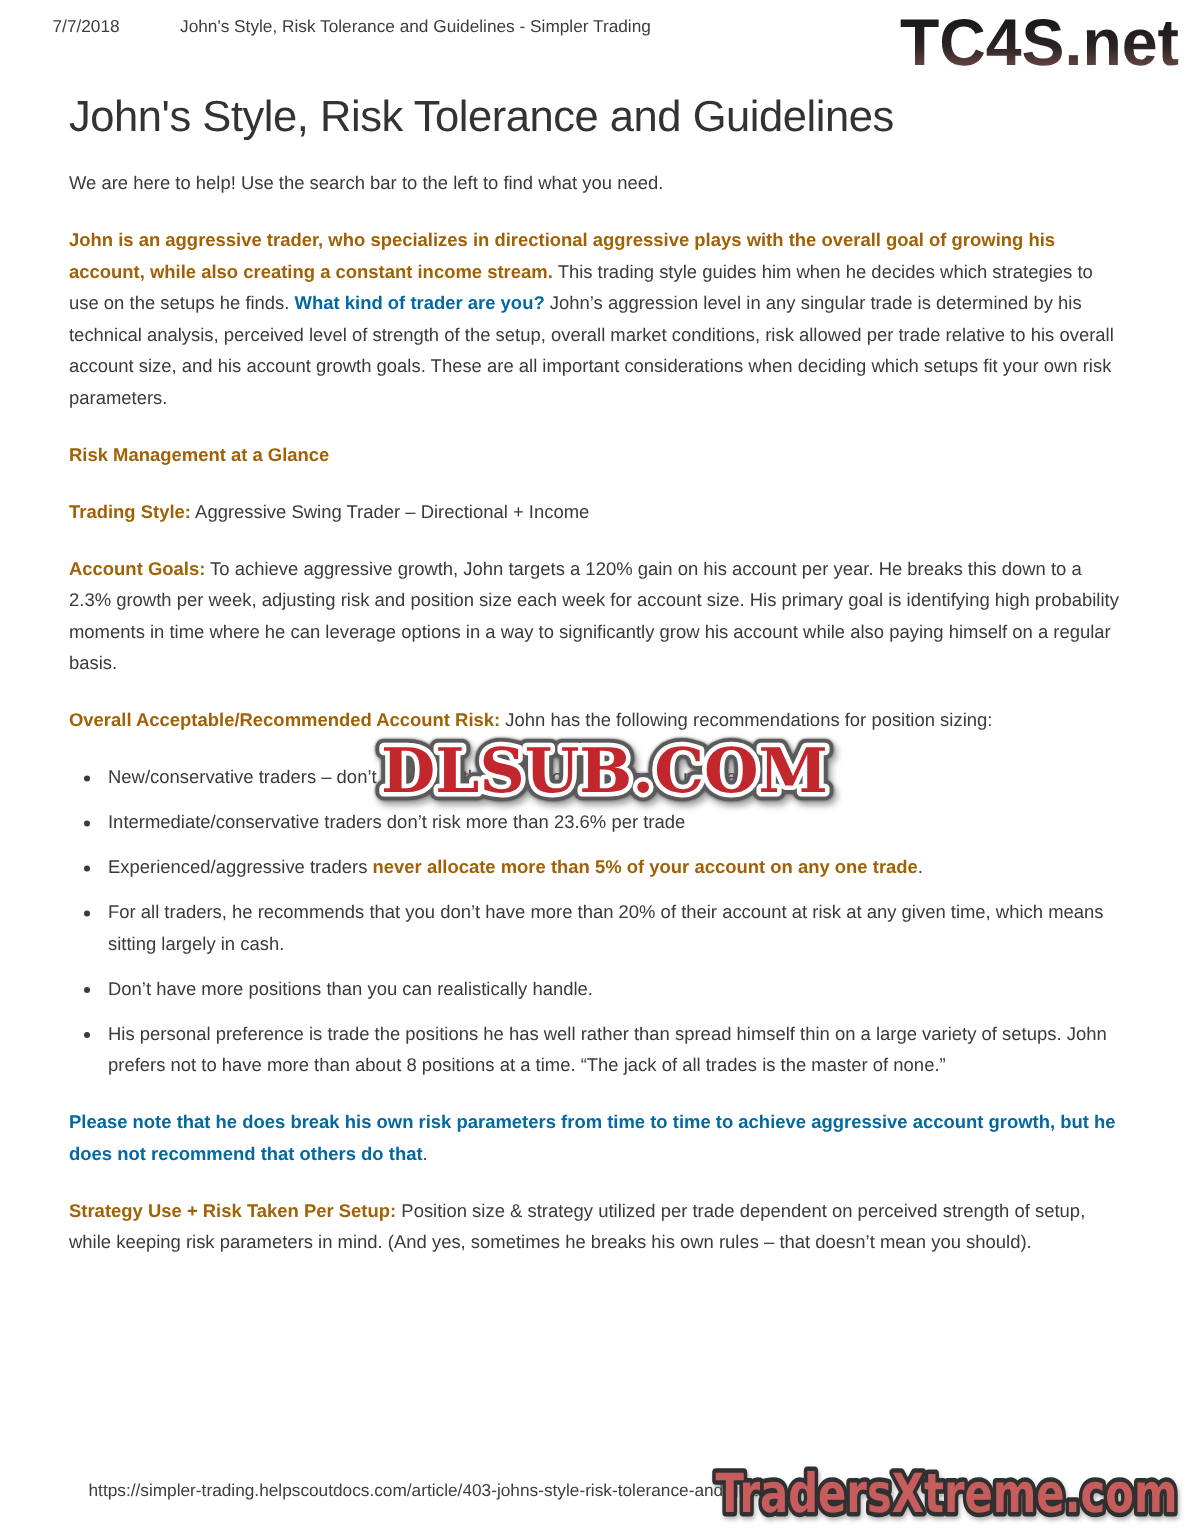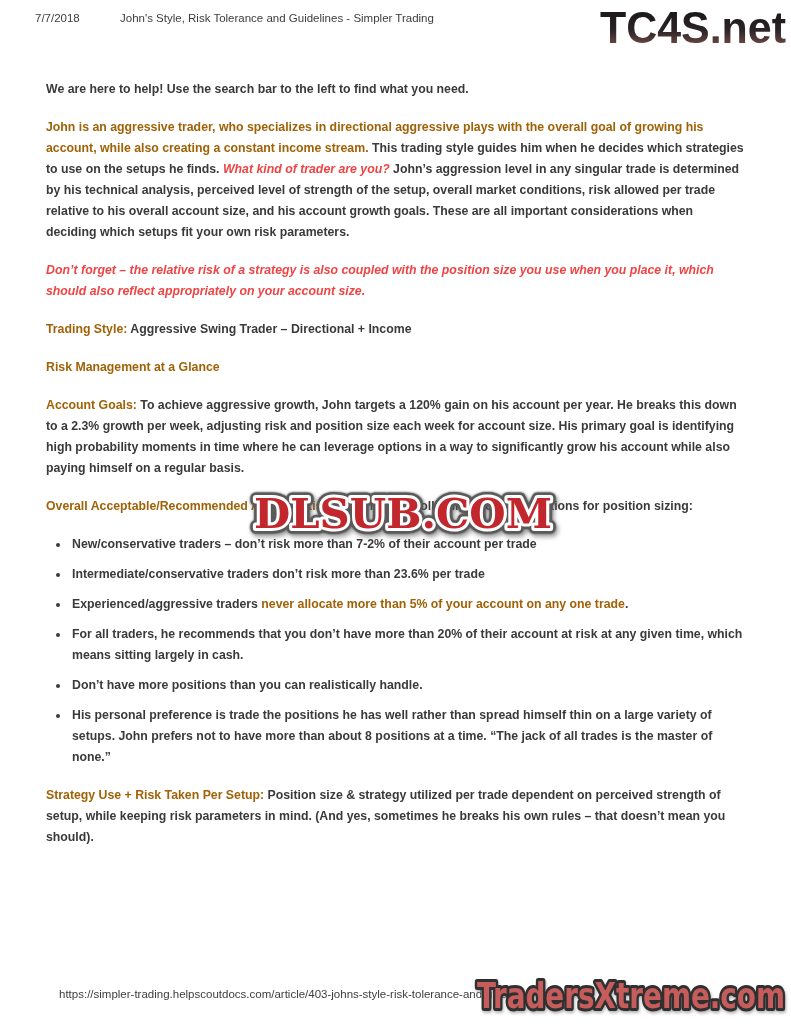--- a/index.html
+++ b/index.html
@@ -39,23 +39,23 @@
     font-size:12.3px; line-height:21px; margin:17px 0;
     color:#3a3a3a;
   }
   ul.bullets {
     margin:17px 0 17px 0; padding-left:24px;
   }
   ul.bullets li {
     font-size:12.3px; line-height:21px;
     margin-bottom:9px; padding-left:2px;
   }
-  .seg-r { font-weight:700; font-style:normal;margin-top:13px; }
+  .seg-r { font-weight:400; font-style:normal;margin-top:13px; }
   .seg-b { font-weight:700; font-style:normal; color:#a16207; }
-  .seg-bi { font-weight:700; font-style:italic; color:#ef4444; }
+  .seg-bi { font-weight:700; color:#0369a1; }
   
   .wm-tc4s { position:absolute; top:4px; right:2px; }
   .wm-dlsub {
     position:absolute; left:246px; top:487px;
     filter: drop-shadow(0 0 1px #4d4d4d) drop-shadow(2px 3px 2px rgba(90,90,90,0.55));
   }
   .wm-tx {
     position:absolute; right:1px; top:969px;
     filter: drop-shadow(1px 2px 1.5px rgba(120,120,120,0.55));
   }
@@ -74,36 +74,37 @@
     <linearGradient id="tc4sgrad" x1="0" y1="0" x2="0" y2="1">
       <stop offset="0" stop-color="#141414"></stop>
       <stop offset="0.55" stop-color="#2b2326"></stop>
       <stop offset="1" stop-color="#8a5a52"></stop>
     </linearGradient>
   </defs>
   <text x="96" y="39" text-anchor="middle" font-size="44" font-weight="bold" textLength="186" lengthAdjust="spacingAndGlyphs" fill="url(#tc4sgrad)">TC4S.net</text>
 </svg>
 
 <div class="content">
+  <h1 class="article-title">John's Style, Risk Tolerance and Guidelines</h1>
   <div id="doc-blocks">
       <p class="para"><span class="seg-r">We are here to help! Use the search bar to the left to find what you need.</span></p>
       <p class="para"><span class="seg-b">John is an aggressive trader, who specializes in directional aggressive plays with the overall goal of growing his account, while also creating a constant income stream.</span><span class="seg-r"> This trading style guides him when he decides which strategies to use on the setups he finds. </span><span class="seg-bi">What kind of trader are you?</span><span class="seg-r"> John’s aggression level in any singular trade is determined by his technical analysis, perceived level of strength of the setup, overall market conditions, risk allowed per trade relative to his overall account size, and his account growth goals. These are all important considerations when deciding which setups fit your own risk parameters.</span></p>
-      <p class="para"><span class="seg-bi">Don’t forget – the relative risk of a strategy is also coupled with the position size you use when you place it, which should also reflect appropriately on your account size.</span></p>
+      <p class="para"><span class="seg-b">Risk Management at a Glance</span></p>
       <p class="para"><span class="seg-b">Trading Style:</span><span class="seg-r"> Aggressive Swing Trader – Directional + Income</span></p>
-      <p class="para"><span class="seg-b">Risk Management at a Glance</span></p>
       <p class="para"><span class="seg-b">Account Goals:</span><span class="seg-r"> To achieve aggressive growth, John targets a 120% gain on his account per year. He breaks this down to a 2.3% growth per week, adjusting risk and position size each week for account size. His primary goal is identifying high probability moments in time where he can leverage options in a way to significantly grow his account while also paying himself on a regular basis.</span></p>
       <p class="para"><span class="seg-b">Overall Acceptable/Recommended Account Risk:</span><span class="seg-r"> John has the following recommendations for position sizing:</span></p>
       <ul class="bullets">
         <li><span class="seg-r">New/conservative traders – don’t risk more than 7-2% of their account per trade</span></li>
         <li><span class="seg-r">Intermediate/conservative traders don’t risk more than 23.6% per trade</span></li>
         <li><span class="seg-r">Experienced/aggressive traders </span><span class="seg-b">never allocate more than 5% of your account on any one trade</span><span class="seg-r">.</span></li>
         <li><span class="seg-r">For all traders, he recommends that you don’t have more than 20% of their account at risk at any given time, which means sitting largely in cash.</span></li>
         <li><span class="seg-r">Don’t have more positions than you can realistically handle.</span></li>
         <li><span class="seg-r">His personal preference is trade the positions he has well rather than spread himself thin on a large variety of setups. John prefers not to have more than about 8 positions at a time. “The jack of all trades is the master of none.”</span></li>
       </ul>
+      <p class="para"><span class="seg-bi">Please note that he does break his own risk parameters from time to time to achieve aggressive account growth, but he does not recommend that others do that</span><span class="seg-r">.</span></p>
       <p class="para"><span class="seg-b">Strategy Use + Risk Taken Per Setup:</span><span class="seg-r"> Position size &amp; strategy utilized per trade dependent on perceived strength of setup, while keeping risk parameters in mind. (And yes, sometimes he breaks his own rules – that doesn’t mean you should).</span></p>
     </div>
 </div>
 
 <svg class="wm-dlsub" width="314" height="54" viewBox="0 0 314 54">
   <text class="dlsub-text" x="157" y="41" text-anchor="middle" font-size="41" font-weight="bold" textLength="298" lengthAdjust="spacingAndGlyphs" fill="none" stroke-width="11" stroke-linejoin="round" stroke="#5a5a5a">DLSUB.COM</text>
   <text class="dlsub-text" x="157" y="41" text-anchor="middle" font-size="41" font-weight="bold" textLength="298" lengthAdjust="spacingAndGlyphs" stroke-width="6" stroke-linejoin="round" paint-order="stroke" stroke="#ffffff" fill="#c2272e">DLSUB.COM</text>
 </svg>
 
 <div class="pf-url">https://simpler-trading.helpscoutdocs.com/article/403-johns-style-risk-tolerance-and-guidlines</div>

